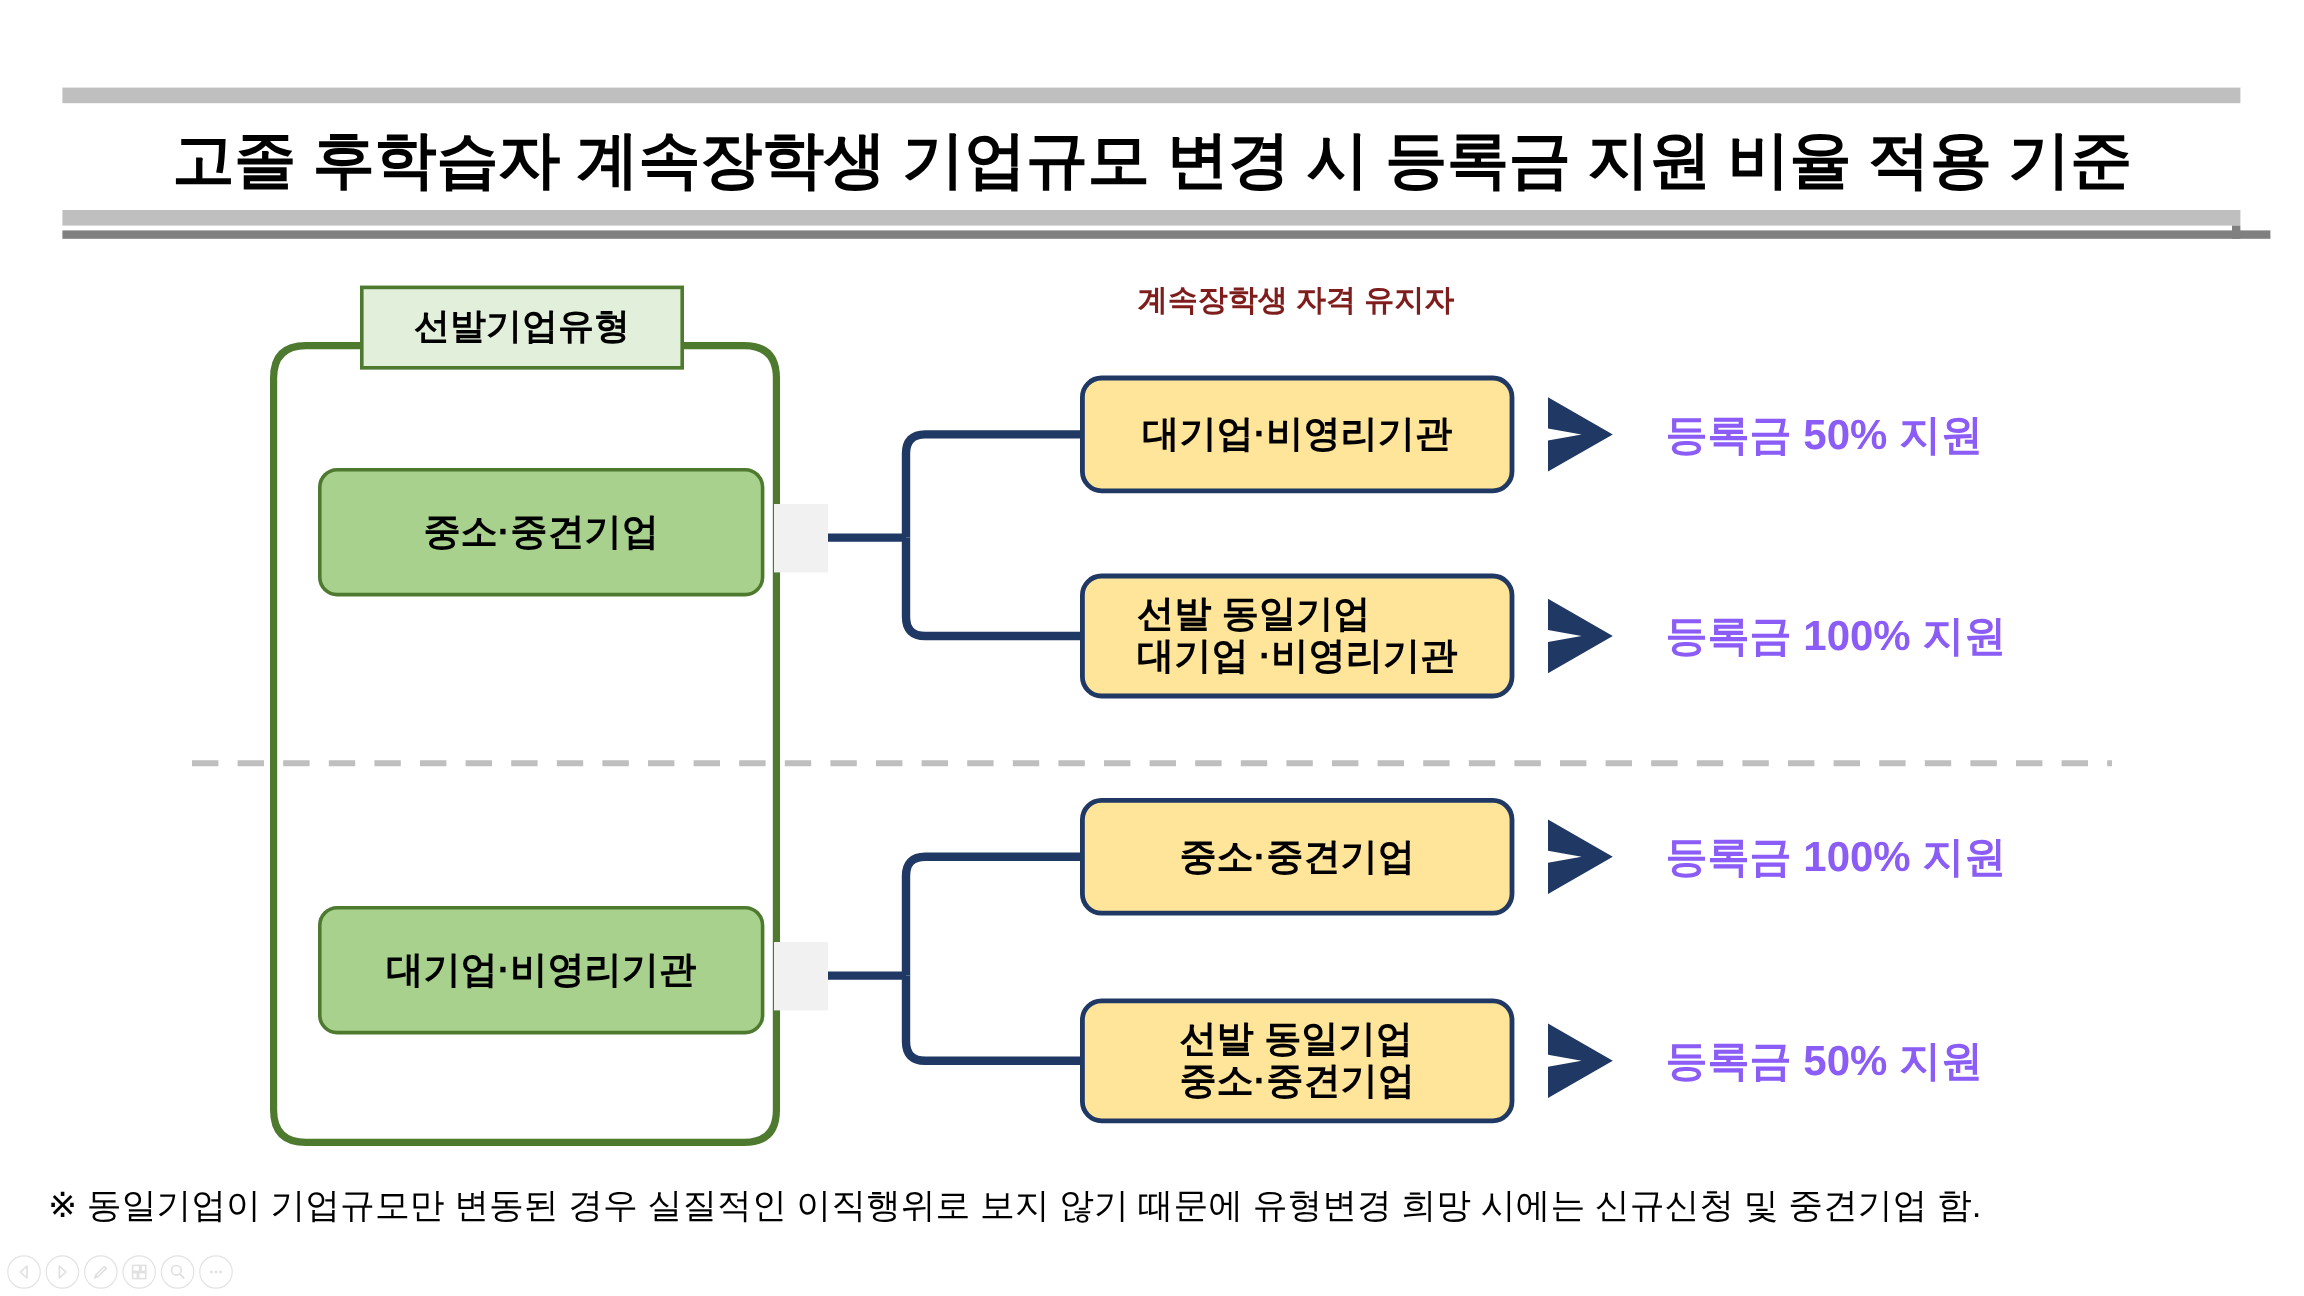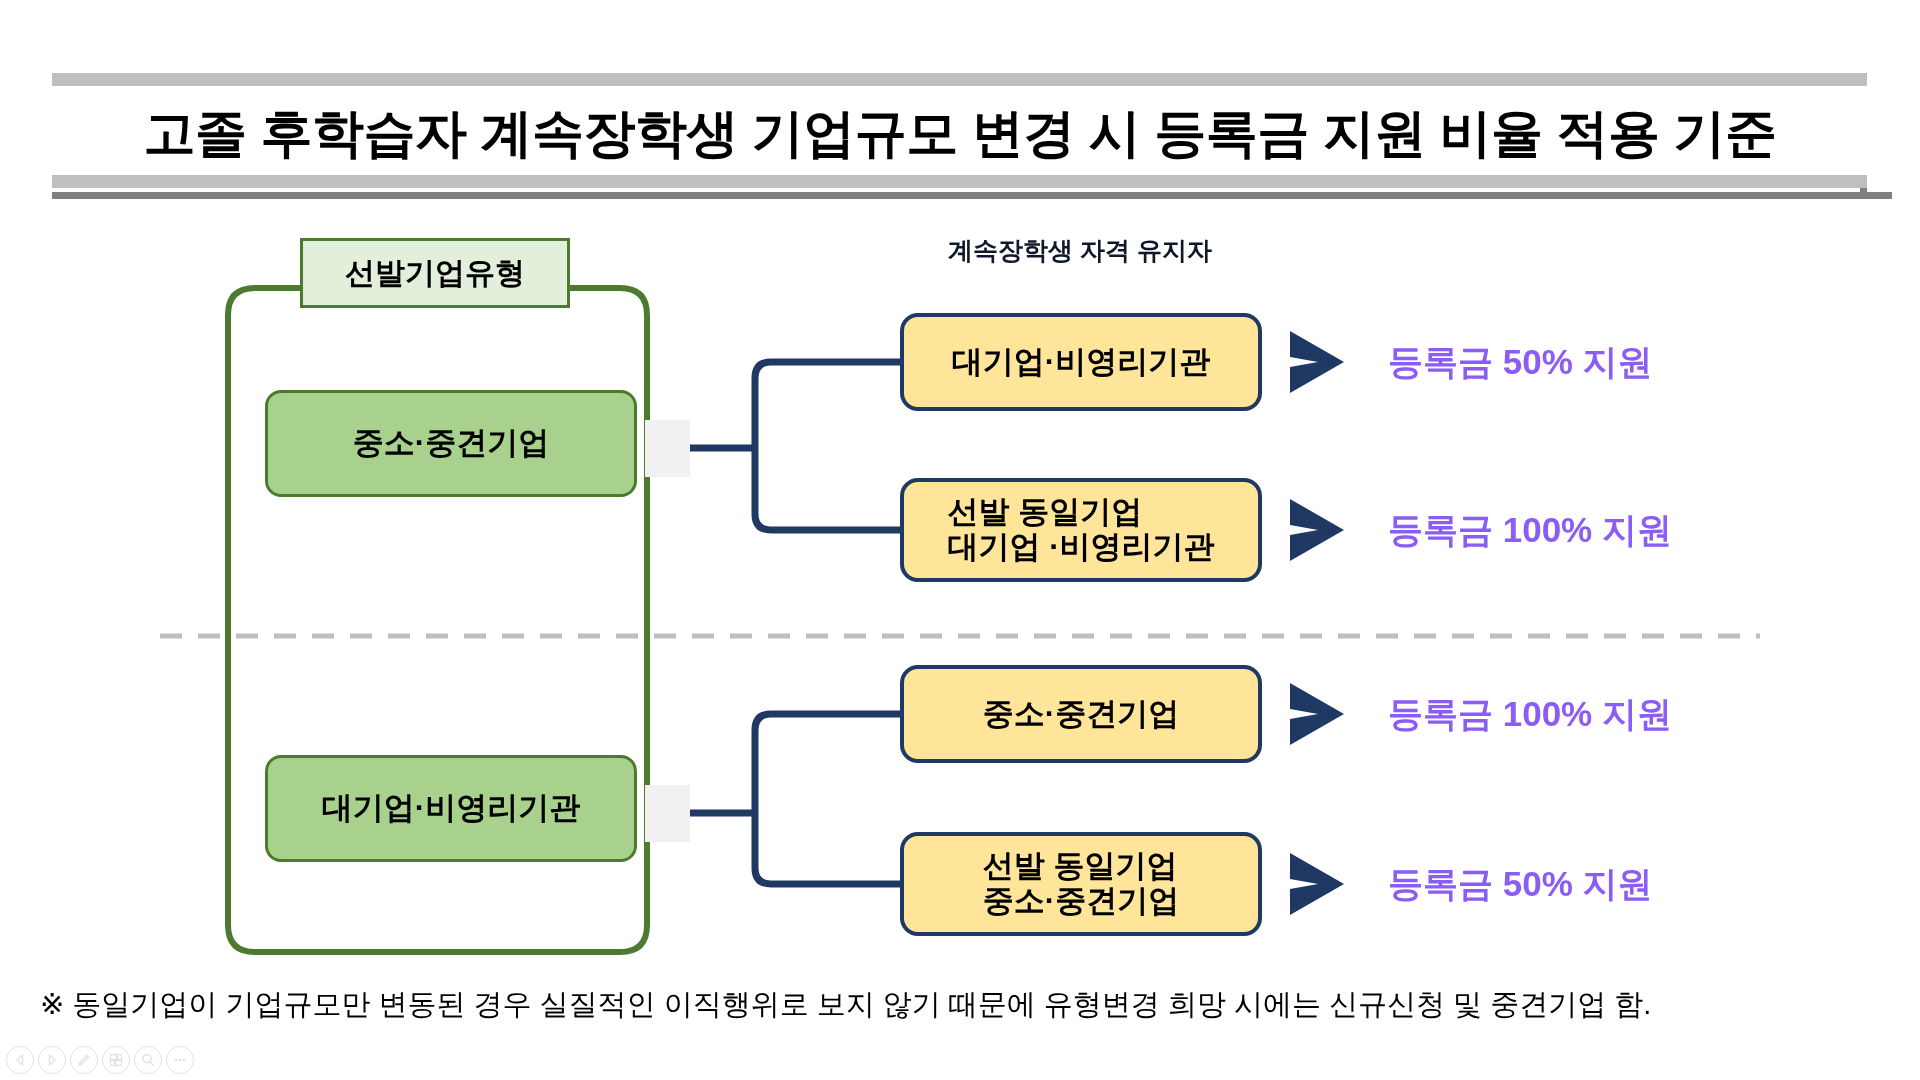--- a/index.html
+++ b/index.html
@@ -99,21 +99,21 @@
     z-index: 4;
   }
   .cross-mask-1 { left: 645px; top: 420px; }
   .cross-mask-2 { left: 645px; top: 785px; }
 
   
   #scholar-note {
     position: absolute; left: 845px; top: 234px; width: 470px;
     text-align: center;
     font-size: 25px; font-weight: 700;
-    color: #0f172a;
+    color: #7f1d1d;
     line-height: 1.28;
     z-index: 6;
   }
 
   
   .result {
     position: absolute;
     display: flex; align-items: center;
     height: 70px;
     z-index: 6;

